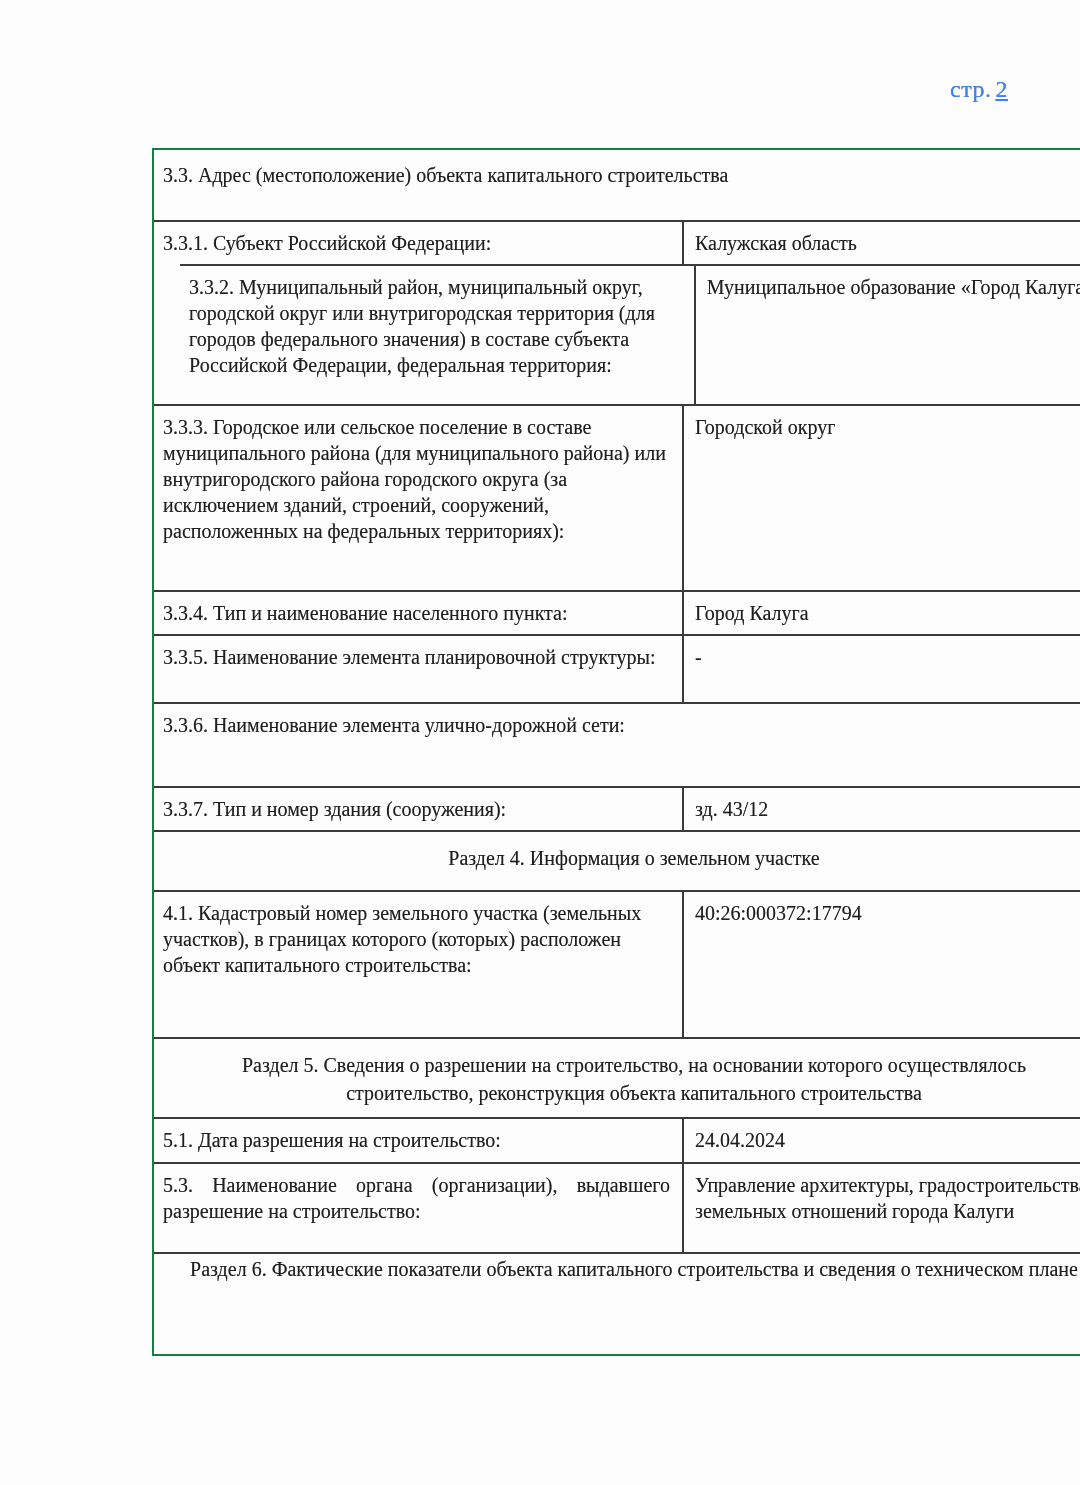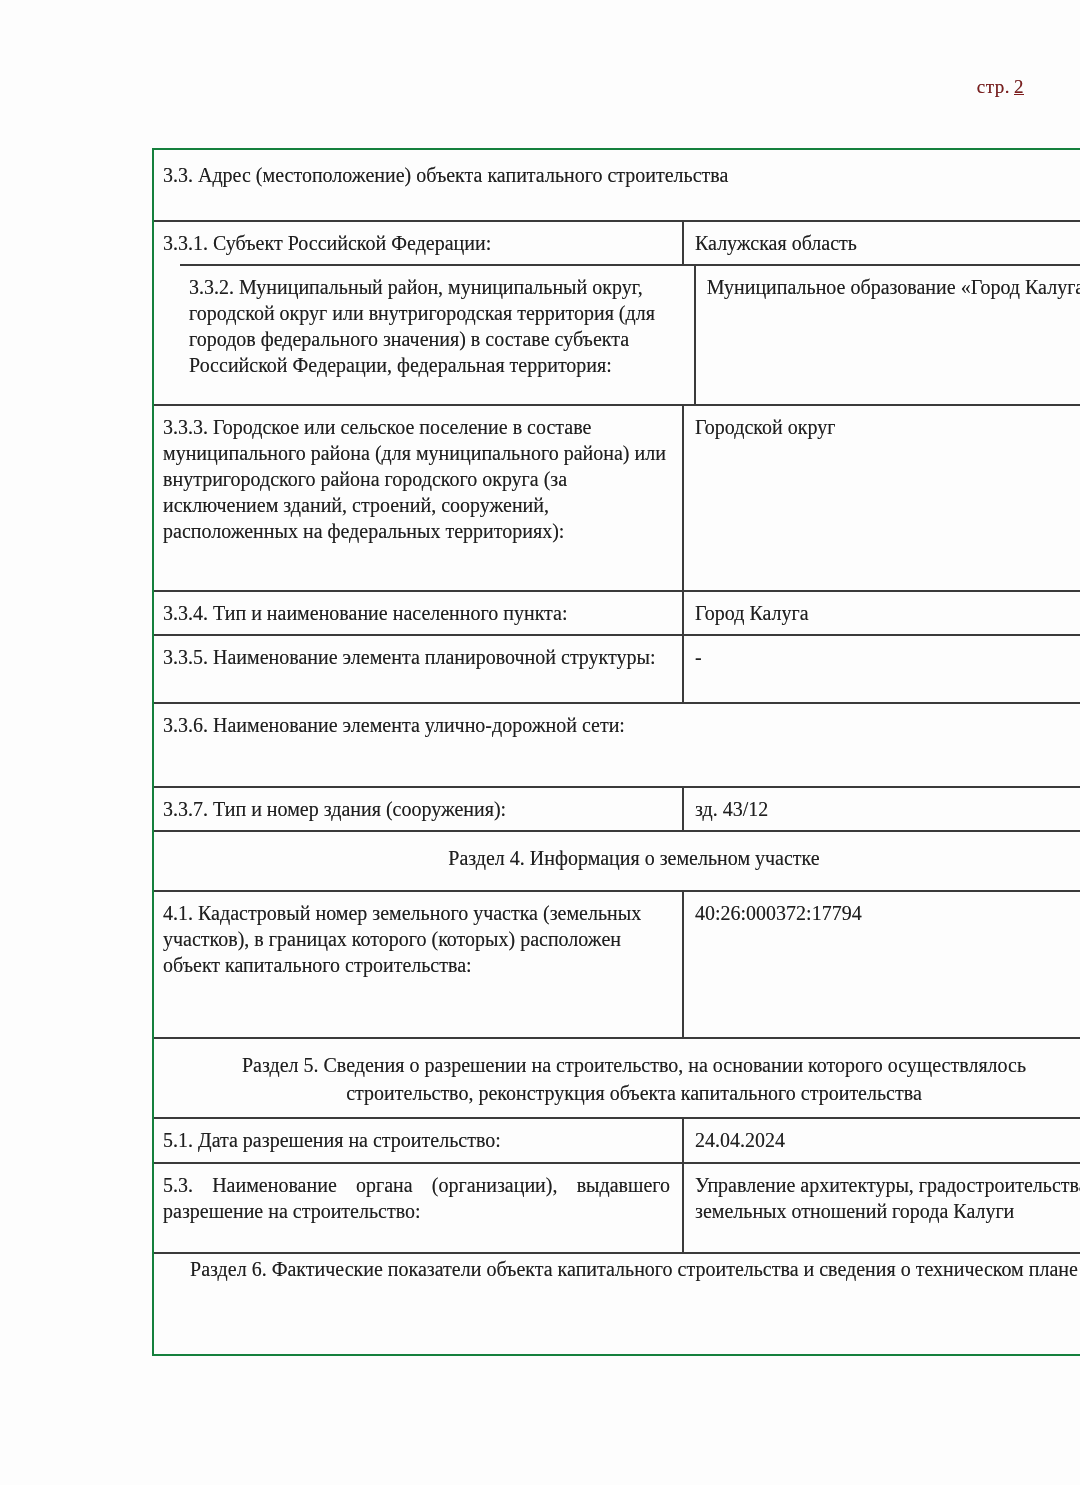--- a/index.html
+++ b/index.html
@@ -12,24 +12,24 @@
   }
   .sheet {
     position: relative;
     width: 1080px;
     height: 1485px;
     background: #fdfdfd;
   }
   .page-num {
     position: absolute;
     top: 76px;
-    right: 56px;
-    font-size: 19px;
+    right: 72px;
+    font-size: 24px;
     letter-spacing: 0.5px;
-    color: #7f1d1d;
+    color: #3b82f6;
     text-shadow: 0 0 0.6px rgba(30,30,30,0.55);
   }
   .page-num .num { text-decoration: underline; padding-left: 4px; }
 
   .doc-table {
     position: absolute;
     left: 152px;
     top: 148px;
     width: 964px;
     border: 2px solid #15803d;

